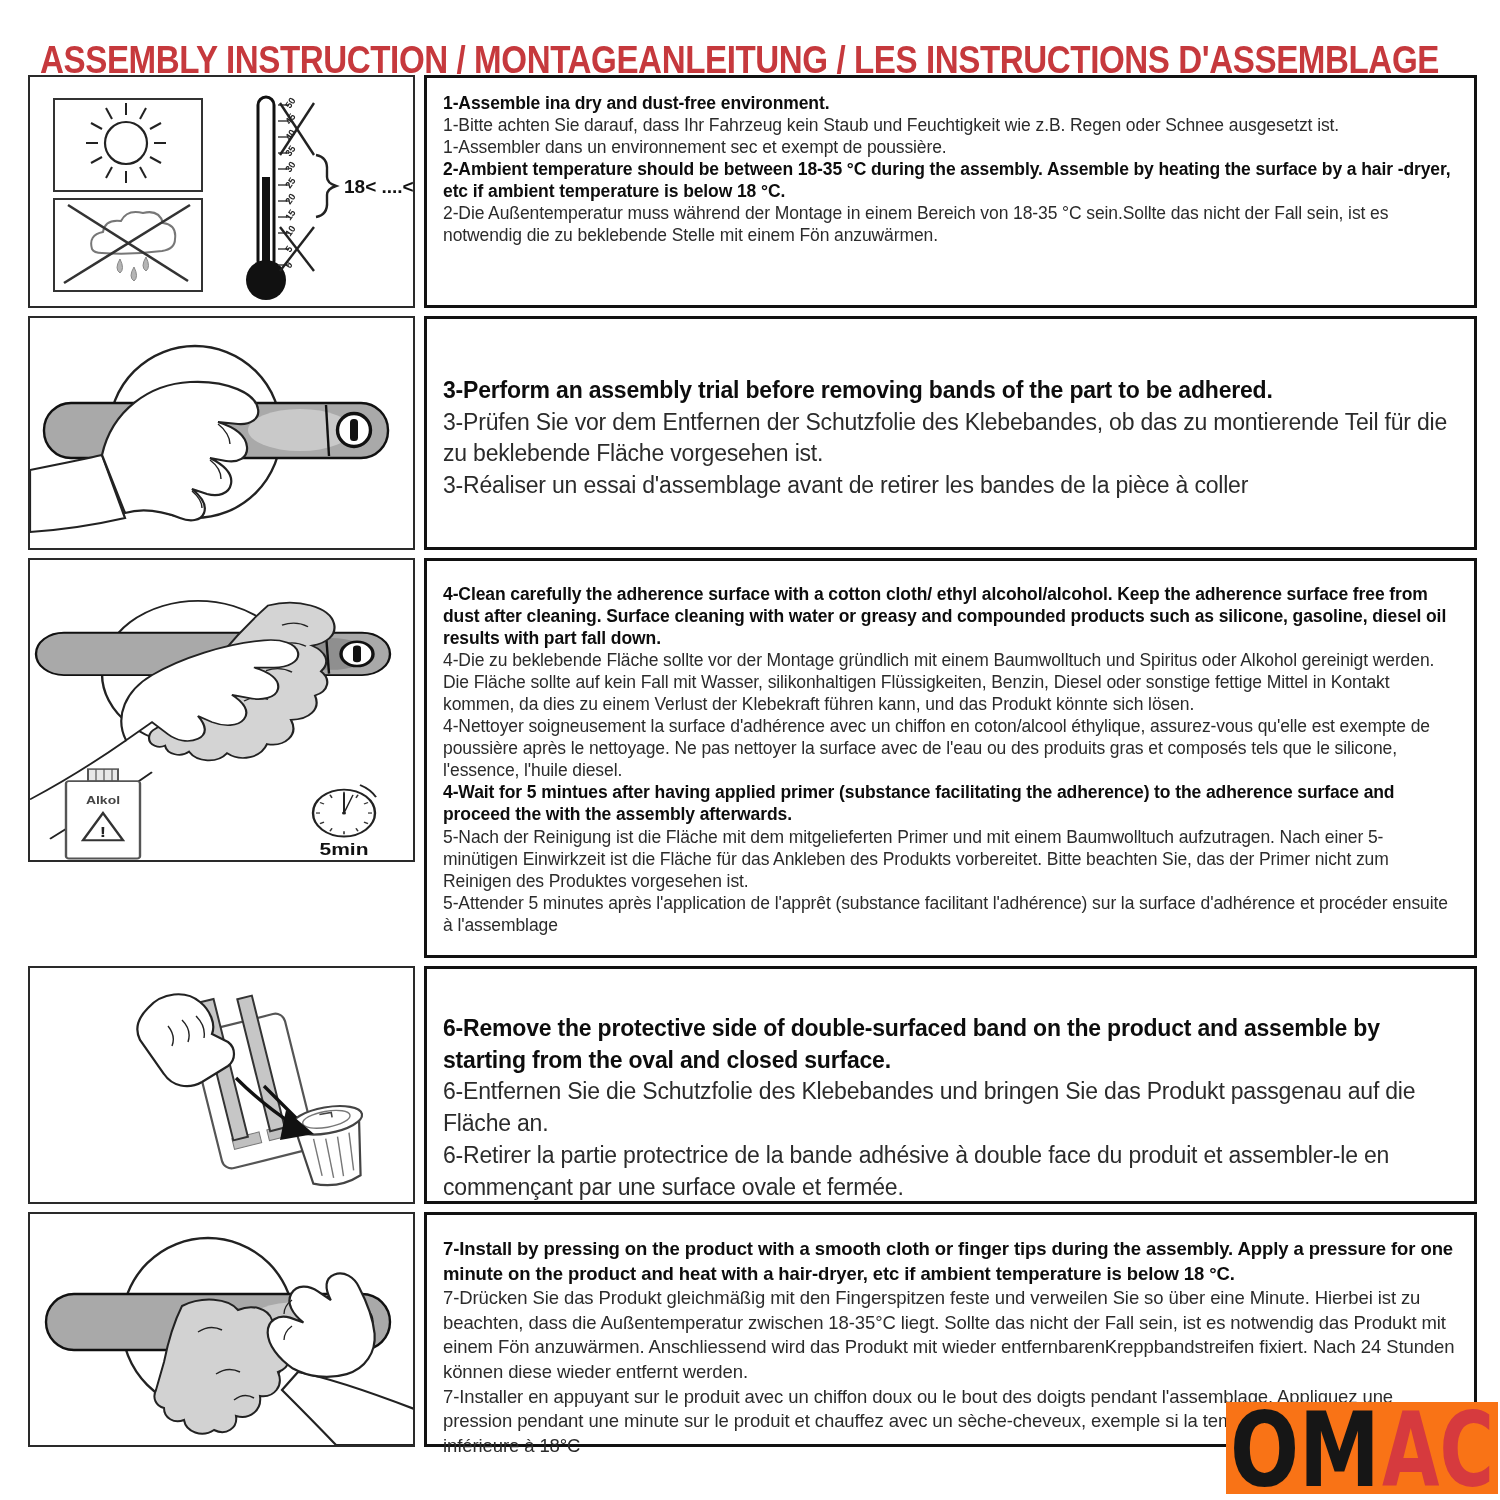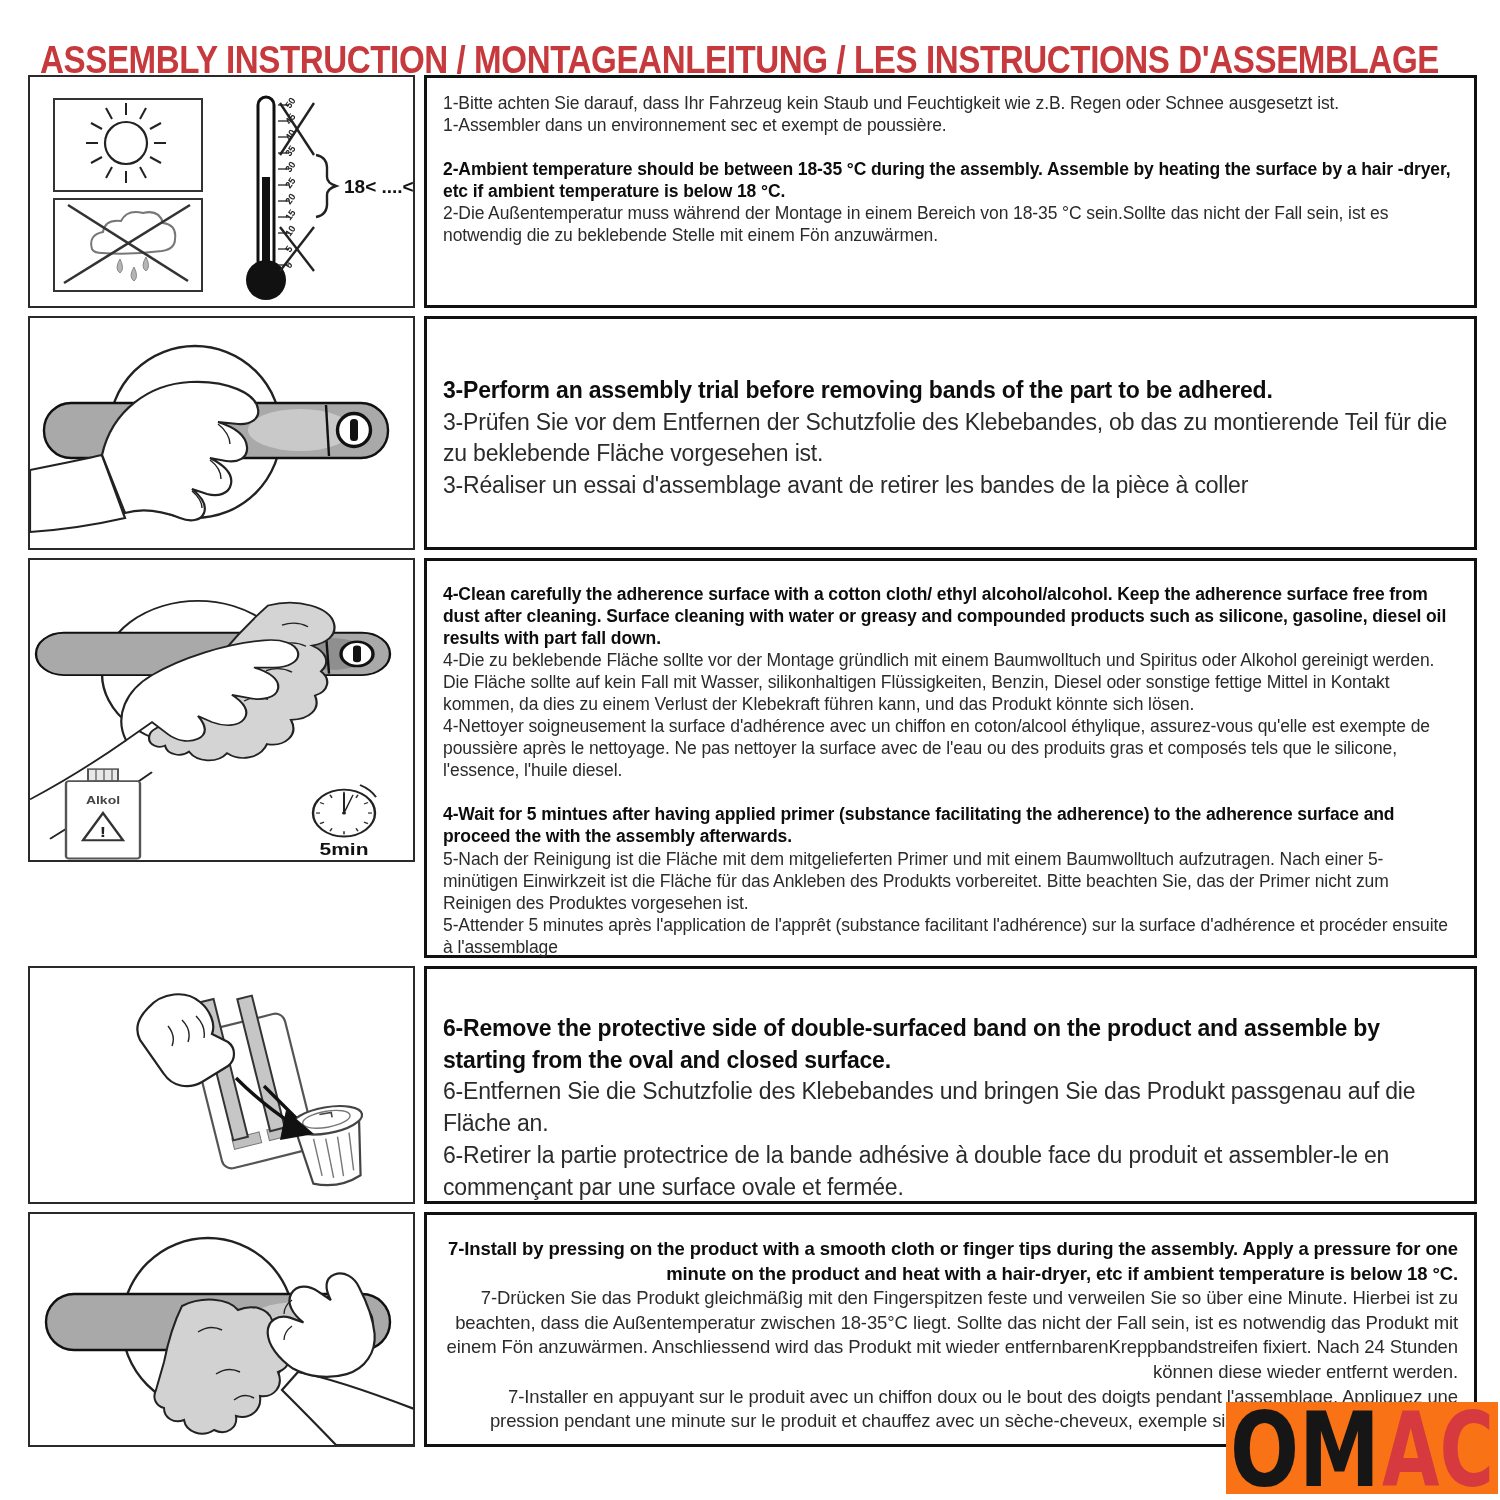--- a/index.html
+++ b/index.html
@@ -9,21 +9,21 @@
       font-size:39px;font-weight:bold;color:#c6393d;letter-spacing:-0.5px;
       transform:scaleX(.85);transform-origin:left top;white-space:nowrap;}
   .row{position:absolute;left:0;width:1500px;}
   .fig-box{position:absolute;left:28px;width:387px;border:2px solid #2a2a2a;
       background:#fff;box-sizing:border-box;}
   .fig-box svg{display:block;width:100%;height:100%;}
   .text-box{position:absolute;left:424px;width:1053px;border:3px solid #111;
       background:#fff;box-sizing:border-box;padding:8px 16px 6px 16px;}
   .para{margin:0;color:#2b2b2b;}
   .para.bold{font-weight:bold;color:#0d0d0d;}
-  .para.gap{margin-top:22px;}
+  .para.gap{}
   .fs-s .para{font-size:17.5px;line-height:1.26;letter-spacing:-0.1px;}
   .fs-m .para{font-size:18.5px;line-height:1.33;letter-spacing:-0.1px;}
   .fs-l .para{font-size:23px;line-height:1.38;letter-spacing:-0.2px;}
   .pt-xl{padding-top:56px;}
   .pt-l{padding-top:44px;}
   .pt-m{padding-top:22px;}
   .pt-s{padding-top:14px;}
   .logo-wrap{position:absolute;left:1226px;top:1402px;width:272px;height:92px;
       background:#f97316;z-index:6;}
   .logo-wrap svg{display:block;width:100%;height:100%;}
@@ -105,20 +105,21 @@
             <line x1="284" y1="26" x2="250" y2="78"></line>
           <line x1="250" y1="150" x2="284" y2="194"></line>
             <line x1="284" y1="150" x2="250" y2="194"></line>
         </g>
         <path d="M286,78 Q298,80 297,94 L297,100 Q297,106 306,109 Q297,112 297,118 L297,124 Q298,138 286,140" fill="none" stroke="#222" stroke-width="2.4"></path>
         <text x="314" y="116" font-size="19" font-weight="bold" fill="#111">18&lt; ....&lt;35 C</text>
       </g>
     </svg>
   </div>
   <div class="text-box fs-s pt-s" style="top:0;height:233px;">
+      <p class="para bold">1-Assemble ina dry and dust-free environment.</p>
       <p class="para">1-Bitte achten Sie darauf, dass Ihr Fahrzeug kein Staub und Feuchtigkeit wie z.B. Regen oder Schnee ausgesetzt ist.</p>
       <p class="para">1-Assembler dans un environnement sec et exempt de poussière.</p>
       <p class="para bold gap">2-Ambient temperature should be between 18-35 °C  during the assembly. Assemble by heating the surface by a hair -dryer, etc if ambient temperature is below 18 °C.</p>
       <p class="para">2-Die Außentemperatur muss während der Montage in einem Bereich von 18-35 °C  sein.Sollte das nicht der Fall sein, ist es notwendig die zu beklebende Stelle mit einem Fön anzuwärmen.</p>
     </div>
 </div>
 
 <div class="row" style="top:316px;height:234px;">
   <div class="fig-box" style="top:0;height:234px;">
     <svg viewBox="0 0 383 230" preserveAspectRatio="none">
@@ -250,21 +251,21 @@
       </g>
     </svg>
   </div>
   <div class="text-box fs-l pt-l" style="top:0;height:238px;">
       <p class="para bold">6-Remove the protective side of double-surfaced band on the product and assemble by starting from the oval and closed surface.</p>
       <p class="para">6-Entfernen Sie die Schutzfolie des Klebebandes und bringen Sie das Produkt passgenau auf die Fläche an.</p>
       <p class="para">6-Retirer la partie protectrice de la bande adhésive à double face du produit et assembler-le en commençant par une surface ovale et fermée.</p>
     </div>
 </div>
 
-<div class="row" style="top:1212px;height:235px;text-align:right;">
+<div class="row" style="top:1212px;height:235px;">
   <div class="fig-box" style="top:0;height:235px;">
     <svg viewBox="0 0 383 231" preserveAspectRatio="none">
       <circle cx="178" cy="110" r="86" fill="#fff" stroke="#222" stroke-width="2.4"></circle>
       <g>
         <rect x="16" y="80" width="344" height="56" rx="28" fill="#a9a9a9" stroke="#111" stroke-width="2.4"></rect>
         <ellipse cx="268" cy="108" rx="50" ry="20" fill="#c9c9c9"></ellipse>
         <line x1="298" y1="82" x2="301" y2="134" stroke="#111" stroke-width="2.4"></line>
         <circle cx="326" cy="108" r="16" fill="#fff" stroke="#111" stroke-width="3.4"></circle>
         <rect x="322" y="97" width="8" height="22" rx="3.5" fill="#111"></rect>
       </g>

